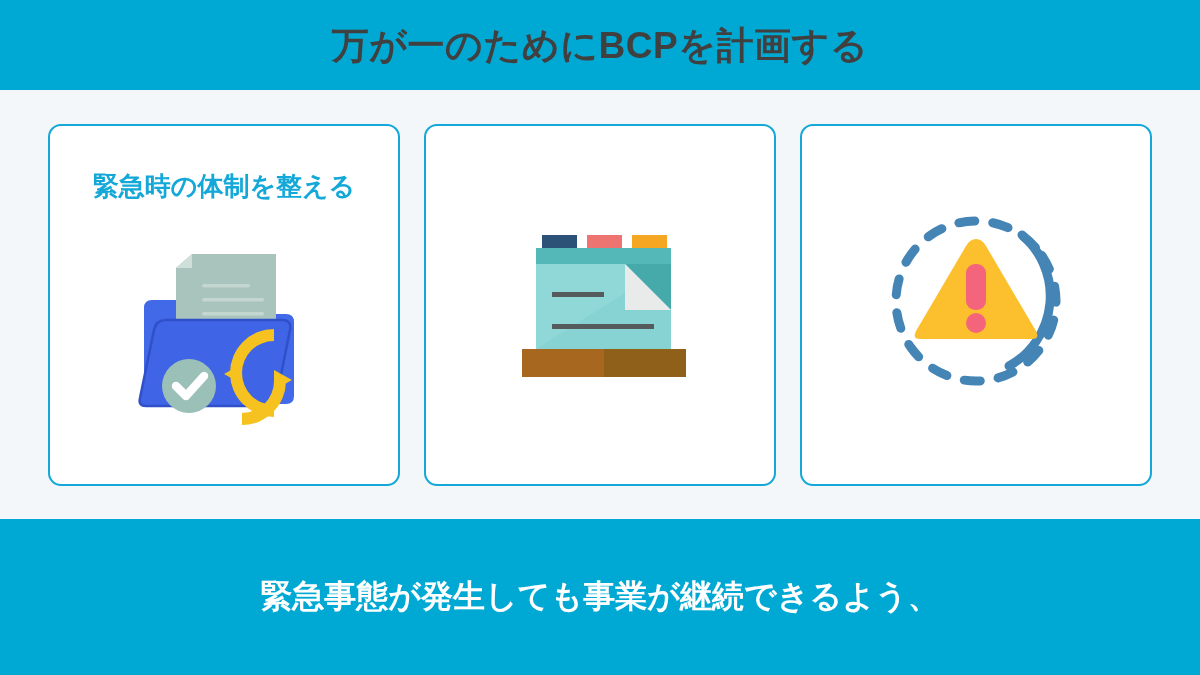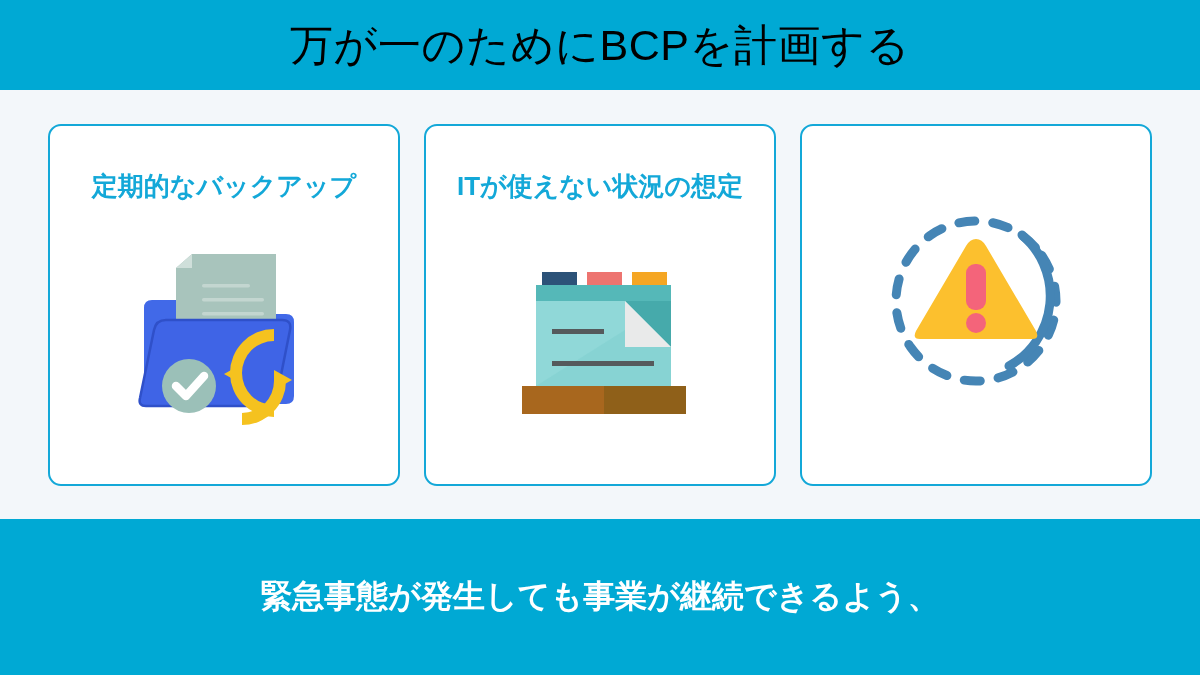--- a/index.html
+++ b/index.html
@@ -26,23 +26,23 @@
   .header-bar {
     width: 100%;
     height: 90px;
     background: #00a9d4;
     display: flex;
     align-items: center;
     justify-content: center;
     flex: 0 0 auto;
   }
   .header-title {
-    color: #000000;
-    font-size: 43px;
-    font-weight: normal;
+    color: #404040;
+    font-size: 37px;
+    font-weight: bold;
     letter-spacing: 0.5px;
     line-height: 1;
     white-space: nowrap;
   }
 
   
   .cards-area {
     flex: 1 1 auto;
     display: flex;
     align-items: center;
@@ -105,21 +105,21 @@
 
 <div class="slide">
 
   <div class="header-bar">
     <div class="header-title">万が一のためにBCPを計画する</div>
   </div>
 
   <div class="cards-area">
 
     <div class="card">
-      <div class="card-title">定期的なバックアップ</div>
+      <div class="card-title">緊急時の体制を整える</div>
       <div class="card-icon">
         <svg width="200" height="185" viewBox="0 0 200 185">
 
           <path d="M40 62 L62 50 L70 155 L46 158 Z" fill="#4a5550"></path>
 
           <path d="M20 62 Q20 54 28 54 L78 54 L90 68 L162 68 Q170 68 170 76 L170 150 Q170 158 162 158 L28 158 Q20 158 20 150 Z" fill="#4169e8"></path>
 
           <path d="M52 22 L68 8 L152 8 L152 112 L52 112 Z" fill="#a8c4bc"></path>
           <path d="M68 8 L68 22 L52 22 Z" fill="#cfdfda"></path>
           <rect x="78" y="38" width="48" height="3.5" rx="1.7" fill="#c3d6d0"></rect>
@@ -139,21 +139,20 @@
           </g>
           <g fill="#f5c21f" transform="rotate(180 134 131)">
             <path d="M150 95 A32 32 0 0 0 118 127 L106 127 A44 44 0 0 1 150 83 Z"></path>
             <path d="M118 118 L118 138 L100 128 Z"></path>
           </g>
         </svg>
       </div>
     </div>
 
     <div class="card">
-      <div class="card-title">ITが使えない状況の想定</div>
       <div class="card-icon">
         <svg width="200" height="165" viewBox="0 0 200 165">
 
           <rect x="42" y="16" width="35" height="13" fill="#2c5278"></rect>
           <rect x="87" y="16" width="35" height="13" fill="#ed7470"></rect>
           <rect x="132" y="16" width="35" height="13" fill="#f5a623"></rect>
 
           <rect x="36" y="29" width="135" height="16" fill="#55b8b8"></rect>
 
           <rect x="36" y="45" width="135" height="85" fill="#90d8d8"></rect>

